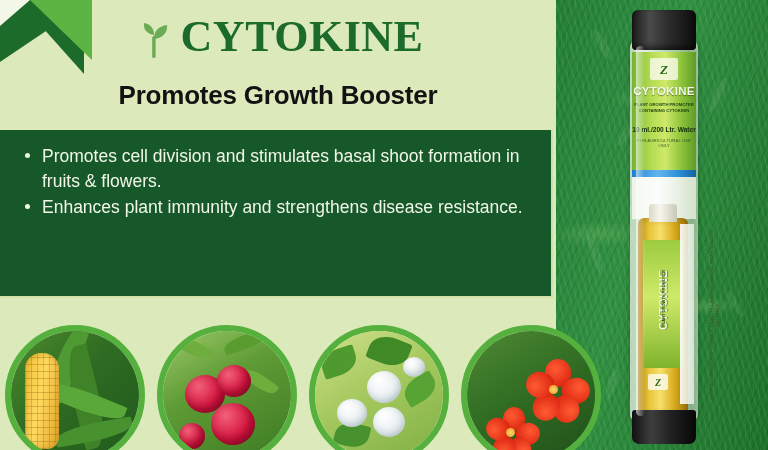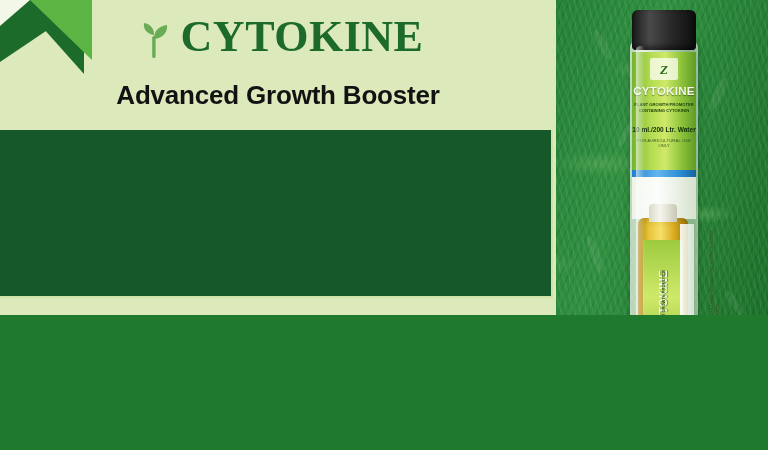--- a/index.html
+++ b/index.html
@@ -1,21 +1,21 @@
 <!DOCTYPE html>
 <html><head>
 <meta charset="utf-8">
 <style>
   html,body{margin:0;padding:0;}
   body{
     width:768px;height:450px;overflow:hidden;
     font-family:"Liberation Sans", sans-serif;
     background:#1f7a2e;
   }
-  .stage{position:relative;width:768px;height:315px;overflow:hidden;}
+  .stage{position:relative;width:768px;height:450px;overflow:hidden;}
 
   
   .grass{
     position:absolute;inset:0;
     background:
       radial-gradient(ellipse 55px 16px at 12% 14%, rgba(140,205,120,.40), transparent 70%),
       radial-gradient(ellipse 40px 12px at 30% 28%, rgba(150,210,128,.32), transparent 70%),
       radial-gradient(ellipse 70px 18px at 62% 9%,  rgba(125,195,110,.35), transparent 70%),
       radial-gradient(ellipse 48px 14px at 84% 22%, rgba(150,212,130,.30), transparent 70%),
       radial-gradient(ellipse 60px 16px at 20% 48%, rgba(138,204,118,.30), transparent 70%),
@@ -288,24 +288,26 @@
 
     <div class="brand-row">
       <svg class="sprout" viewBox="0 0 44 46">
         <path d="M21 44 L21 20 C21 14 17 10 11 9 C10 15 14 20 21 21 Z" fill="#6aab56"></path>
         <path d="M21 24 C21 17 26 12 34 11 C35 18 30 24 21 25 Z" fill="#6aab56"></path>
         <rect x="19.2" y="22" width="3.4" height="22" rx="1.6" fill="#6aab56"></rect>
       </svg>
       <div class="brand">CYTOKINE</div>
     </div>
 
-    <div class="subtitle">Advanced Growth Booster</div>
+    <div class="subtitle">Promotes Growth Booster</div>
 
     <div class="bullets">
       <ul>
+        <li>Promotes cell division and stimulates basal shoot formation in fruits &amp; flowers.</li>
+        <li>Enhances plant immunity and strengthens disease resistance.</li>
       </ul>
     </div>
   </div>
 
   <div class="circle c1">
     <div class="art corn">
       <div class="leaf" style="left:44px;top:-8px;width:22px;height:90px;transform:rotate(18deg);"></div>
       <div class="leaf" style="left:62px;top:14px;width:26px;height:104px;transform:rotate(-14deg);background:#3f8228;"></div>
       <div class="leaf" style="left:30px;top:60px;width:86px;height:20px;transform:rotate(22deg);background:#5aa73a;"></div>
       <div class="leaf" style="left:44px;top:92px;width:78px;height:18px;transform:rotate(-10deg);background:#47912e;"></div>

